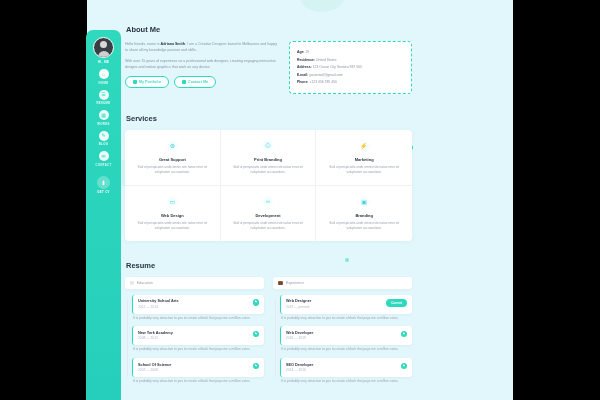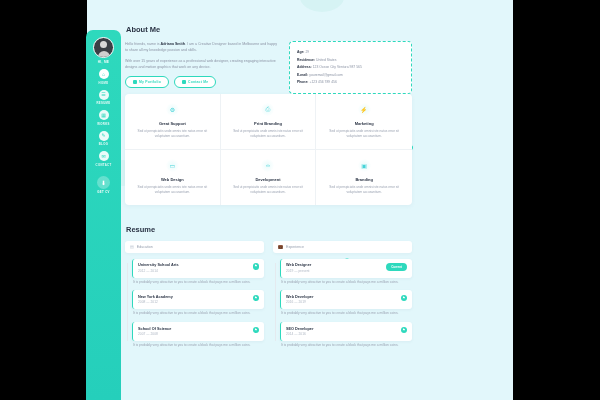--- a/index.html
+++ b/index.html
@@ -269,20 +269,23 @@
       </div>
       <div class="info-card">
         <div class="info-line"><b>Age:</b> <span>29</span></div>
         <div class="info-line"><b>Residence:</b> <span>United States</span></div>
         <div class="info-line"><b>Address:</b> <span>123 Ocean City Ventura 987 565</span></div>
         <div class="info-line"><b>E-mail:</b> <span>youremail@gmail.com</span></div>
         <div class="info-line" style="margin-bottom:0"><b>Phone:</b> <span>+123 456 789 456</span></div>
       </div>
     </div>
 
+    <div class="title-wrap" style="margin-top:13px;">
+      <div class="section-title">Services</div>
+    </div>
     <div class="svc-grid">
       <div class="svc-card">
         <div class="svc-icon">⚙</div>
         <div class="svc-name">Great Support</div>
         <div class="svc-desc">Sed ut perspiciatis unde omnis iste natus error sit voluptatem accusantium.</div>
       </div>
       <div class="svc-card">
         <div class="svc-icon">⎙</div>
         <div class="svc-name">Print Branding</div>
         <div class="svc-desc">Sed ut perspiciatis unde omnis iste natus error sit voluptatem accusantium.</div>

